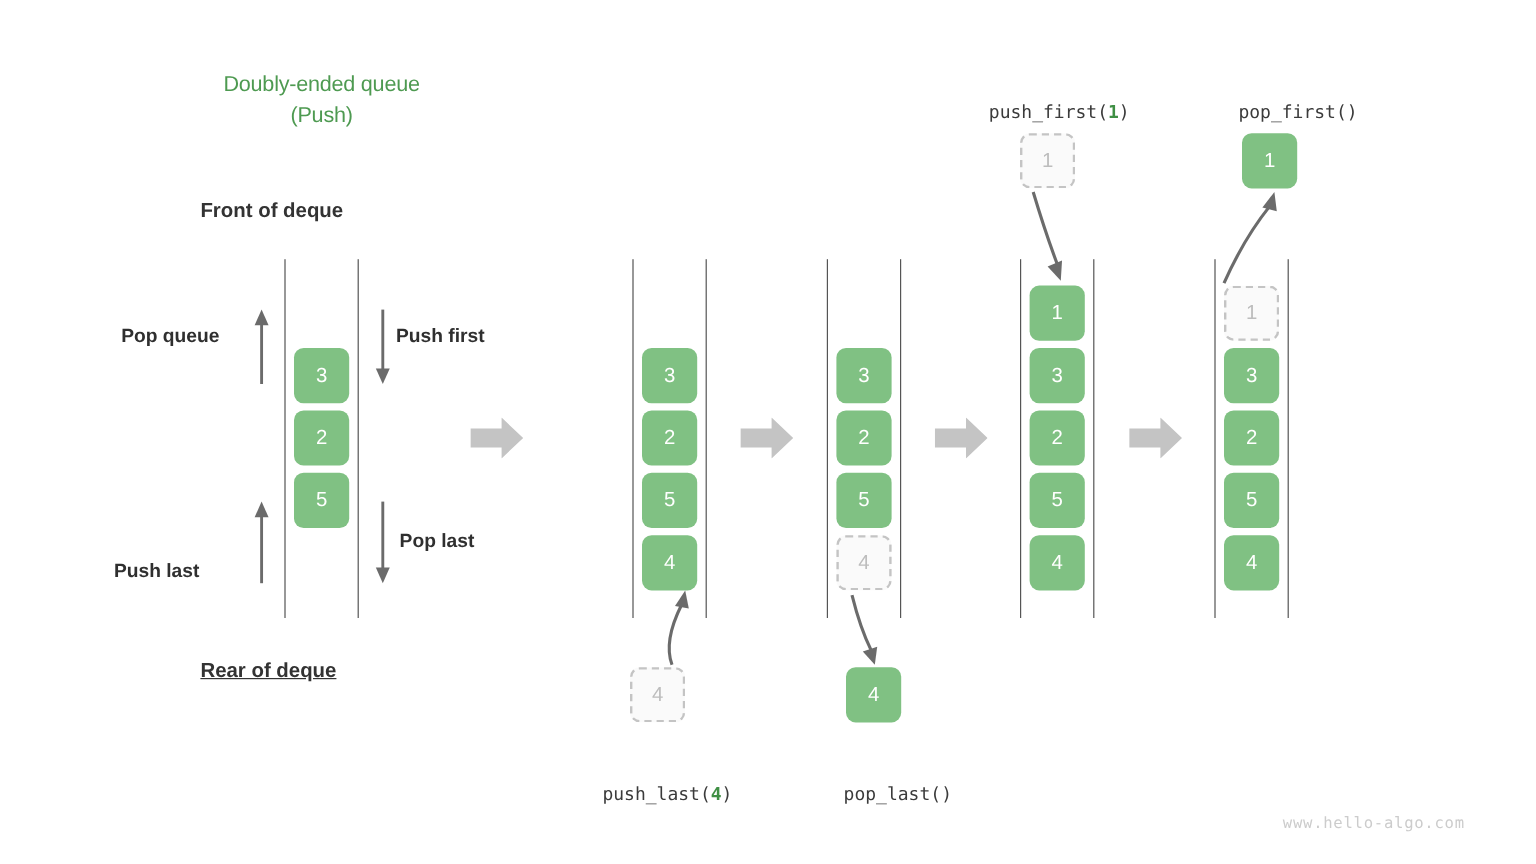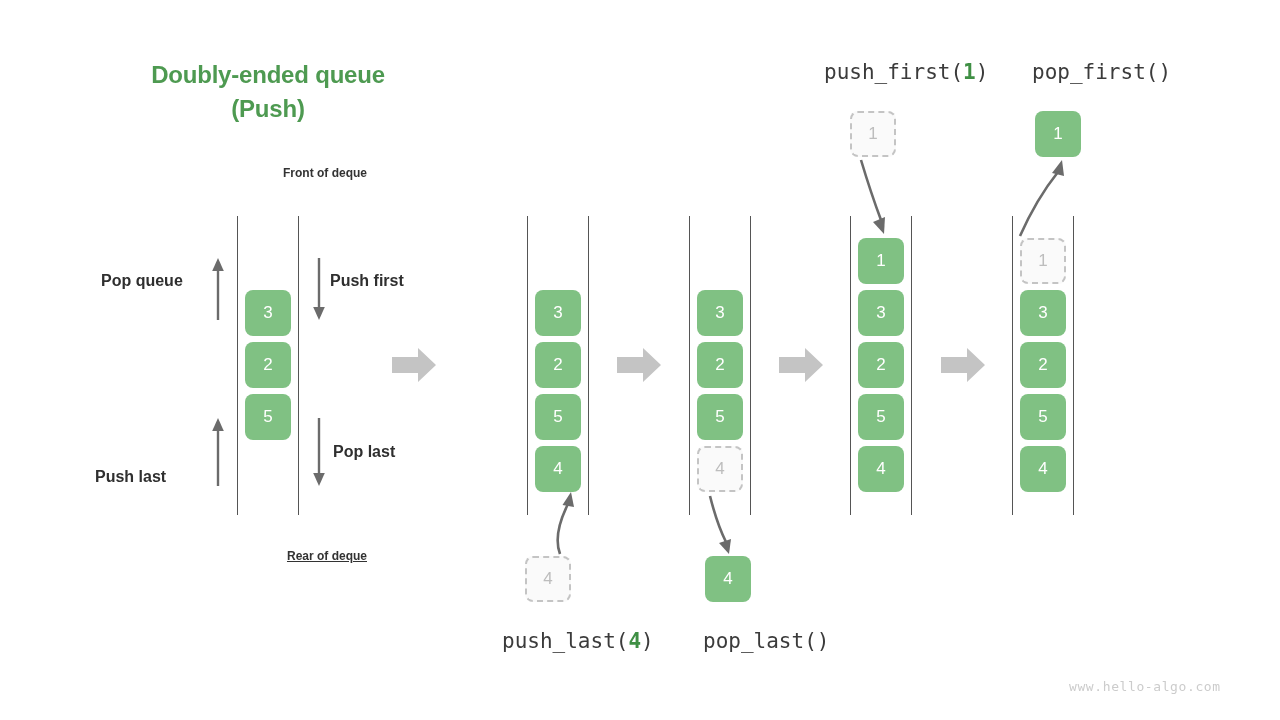--- a/index.html
+++ b/index.html
@@ -12,34 +12,34 @@
     width: 1280px;
     height: 720px;
     background: #ffffff;
     overflow: hidden;
     font-family: "Liberation Sans", sans-serif;
   }
   .abs { position: absolute; }
 
   
   .title {
-    font-size: 24px;
-    font-weight: bold;
+    font-size: 18px;
+    font-weight: normal;
     color: #4e9a51;
     text-align: center;
     line-height: 1.42;
     letter-spacing: -0.2px;
   }
 
   
   .caption {
-    font-size: 12px;
+    font-size: 17px;
     font-weight: bold;
     color: #333333;
-    text-align: right;
+    text-align: left;
     white-space: nowrap;
   }
 
   
   .op-label {
     font-size: 16px;
     font-weight: bold;
     color: #2f2f2f;
     white-space: nowrap;
   }
@@ -75,23 +75,24 @@
 
   
   .block-arrow { width: 44px; height: 34px; }
 
   
   .motion { overflow: visible; }
 
   
   .code {
     font-family: "DejaVu Sans Mono", "Liberation Mono", monospace;
-    font-size: 21px;
+    font-size: 15px;
     color: #3b3b3b;
     white-space: pre;
+    margin-top: 24px;
   }
   .code .num { color: #3f8f44; font-weight: bold; }
 
   
   .watermark {
     font-family: "DejaVu Sans Mono", "Liberation Mono", monospace;
     font-size: 13px;
     color: #cccccc;
     letter-spacing: 0.6px;
     white-space: pre;

